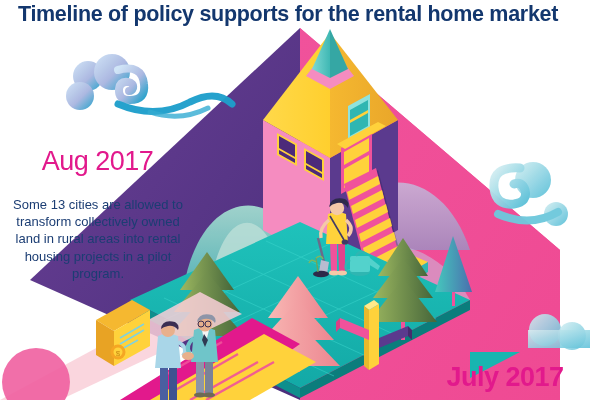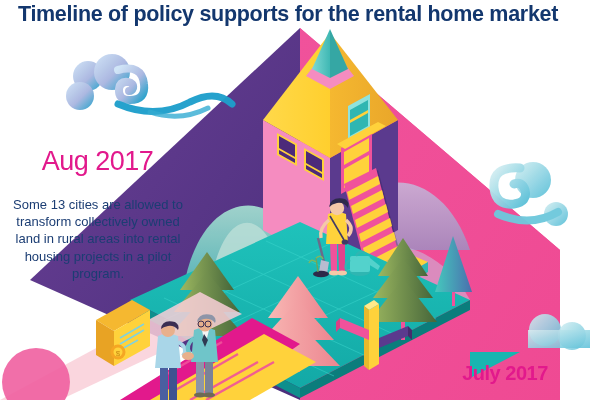--- a/index.html
+++ b/index.html
@@ -21,21 +21,21 @@
   #aug-label{
     position:absolute;left:10px;top:146px;width:175px;text-align:center;
     font-size:27px;font-weight:normal;color:#e2198c;z-index:40;letter-spacing:-0.5px;
   }
   #aug-body{
     position:absolute;left:8px;top:196px;width:180px;text-align:center;
     font-size:13px;line-height:17.2px;color:#1b3d73;z-index:40;
   }
   #july-label{
     position:absolute;left:420px;top:362px;width:170px;text-align:center;
-    font-size:20px;font-weight:bold;color:#e2198c;z-index:40;letter-spacing:-0.5px;
+    font-size:27px;font-weight:bold;color:#e2198c;z-index:40;letter-spacing:-0.5px;
   }
 </style>
 </head>
 <body>
 
 <div id="stage">
 
   <div class="layer">
     <svg width="600" height="400" viewBox="0 0 600 400" xmlns="http://www.w3.org/2000/svg">
       <defs>

